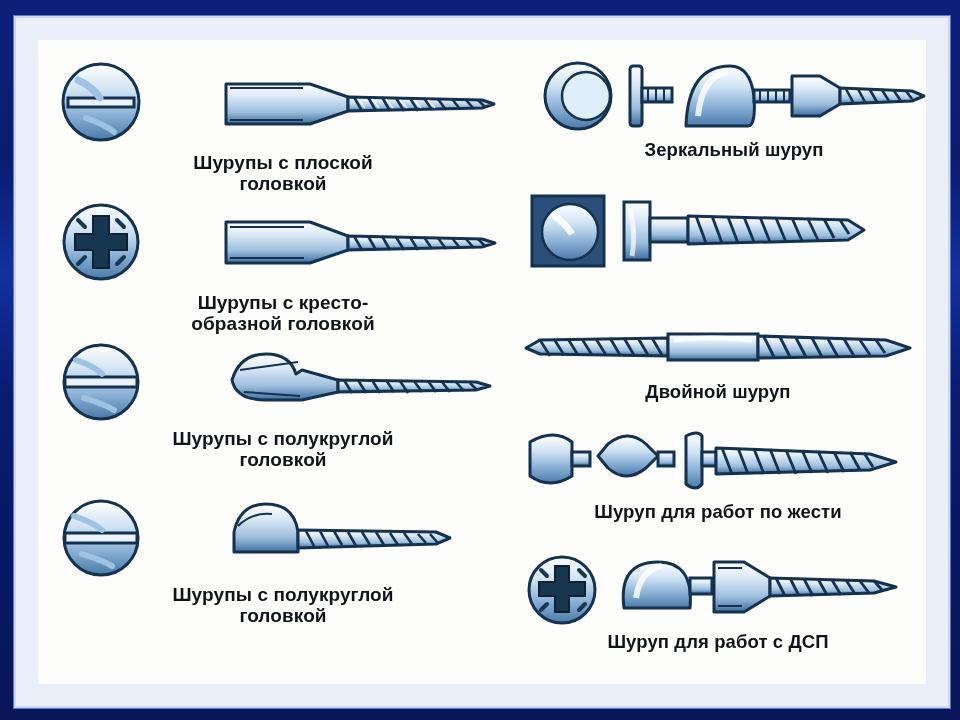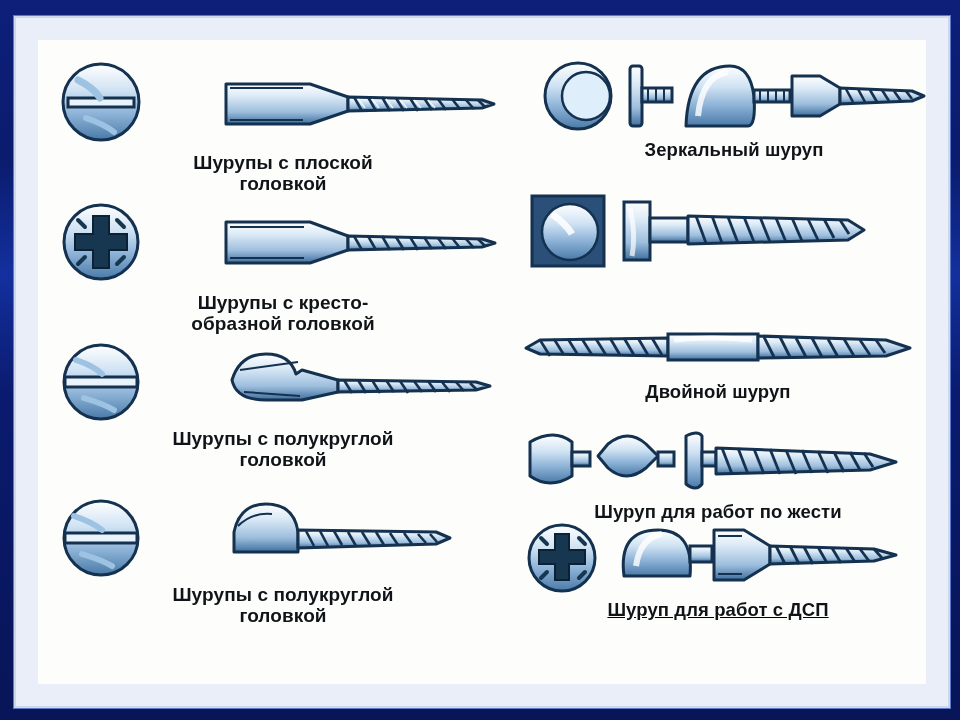--- a/index.html
+++ b/index.html
@@ -392,21 +392,21 @@
                   <path d="M346 29 l9 14"></path>
                 </g>
               </g>
             </svg>
           </div>
           <div class="caption cap-right">
             <div>Шуруп для работ по жести</div>
           </div>
         </div>
 
-        <div class="entry" style="left:0; top:476px; width:400px;text-decoration:underline;">
+        <div class="entry" style="left:0; top:508px; width:400px;">
           <div class="art">
             <svg width="400" height="84" viewBox="0 0 400 84">
               <g>
                 <circle cx="44" cy="42" r="33" fill="url(#mtl1)" stroke="#14314f" stroke-width="3"></circle>
                 <path d="M37 18 h14 v16 h16 v14 h-16 v16 h-14 v-16 h-16 v-14 h16 z" fill="#16374f" stroke="#0d2135" stroke-width="2"></path>
                 <g stroke="#16374f" stroke-width="4" stroke-linecap="round">
                   <line x1="23" y1="22" x2="29" y2="28"></line>
                     <line x1="61" y1="22" x2="67" y2="28"></line>
                   <line x1="23" y1="62" x2="29" y2="56"></line>
                     <line x1="61" y1="62" x2="67" y2="56"></line>

